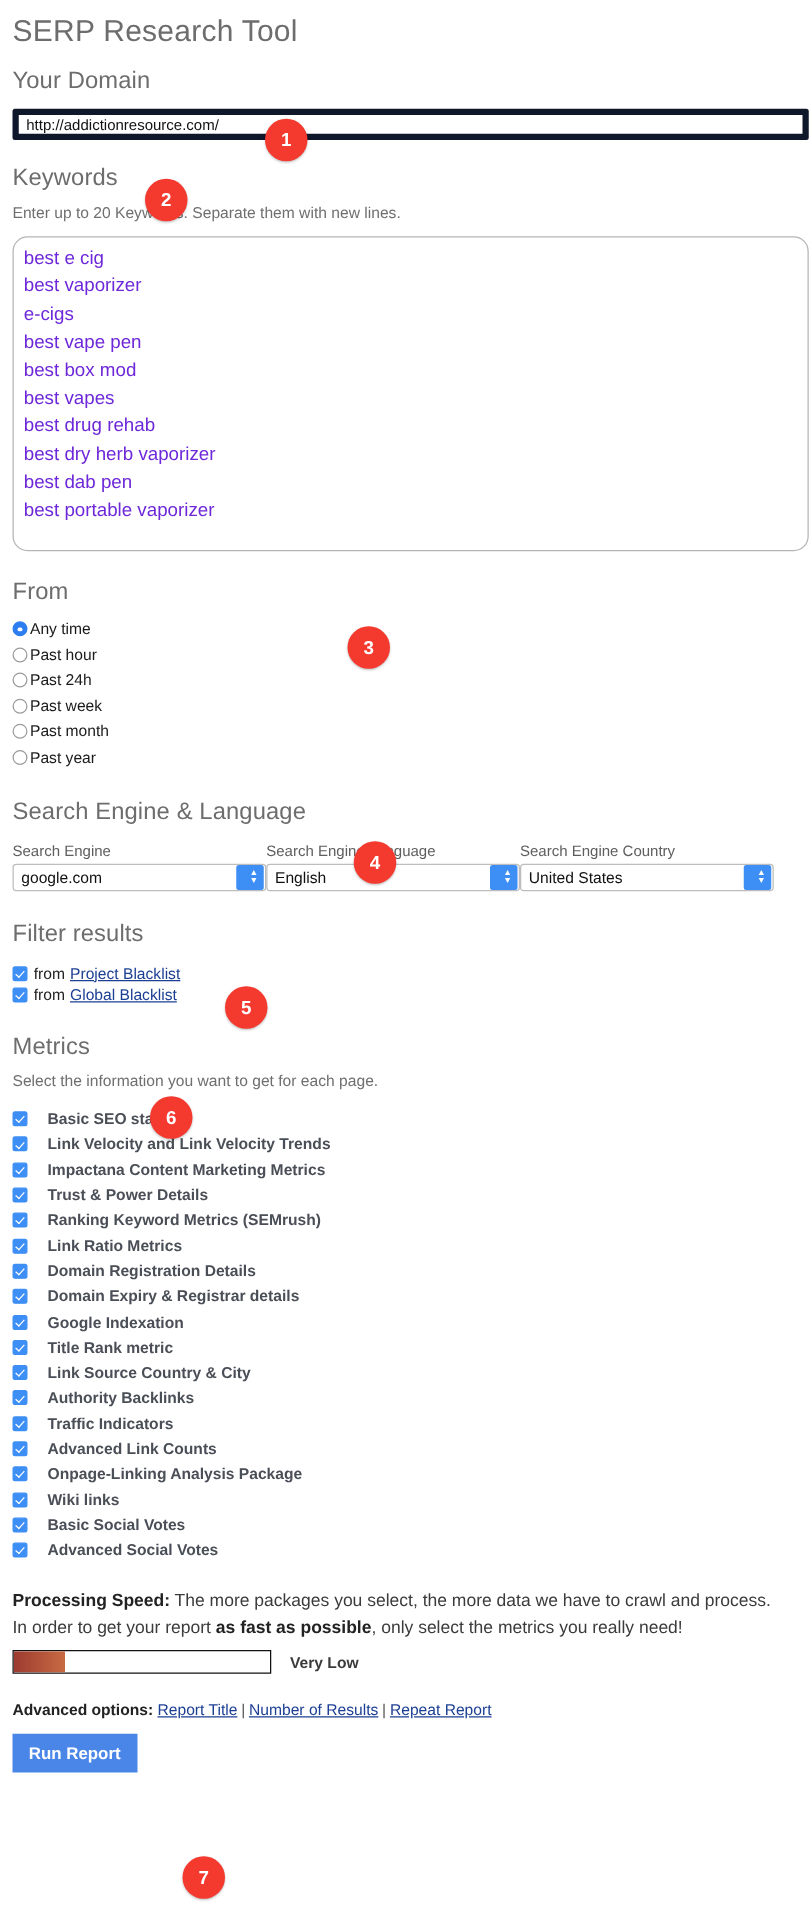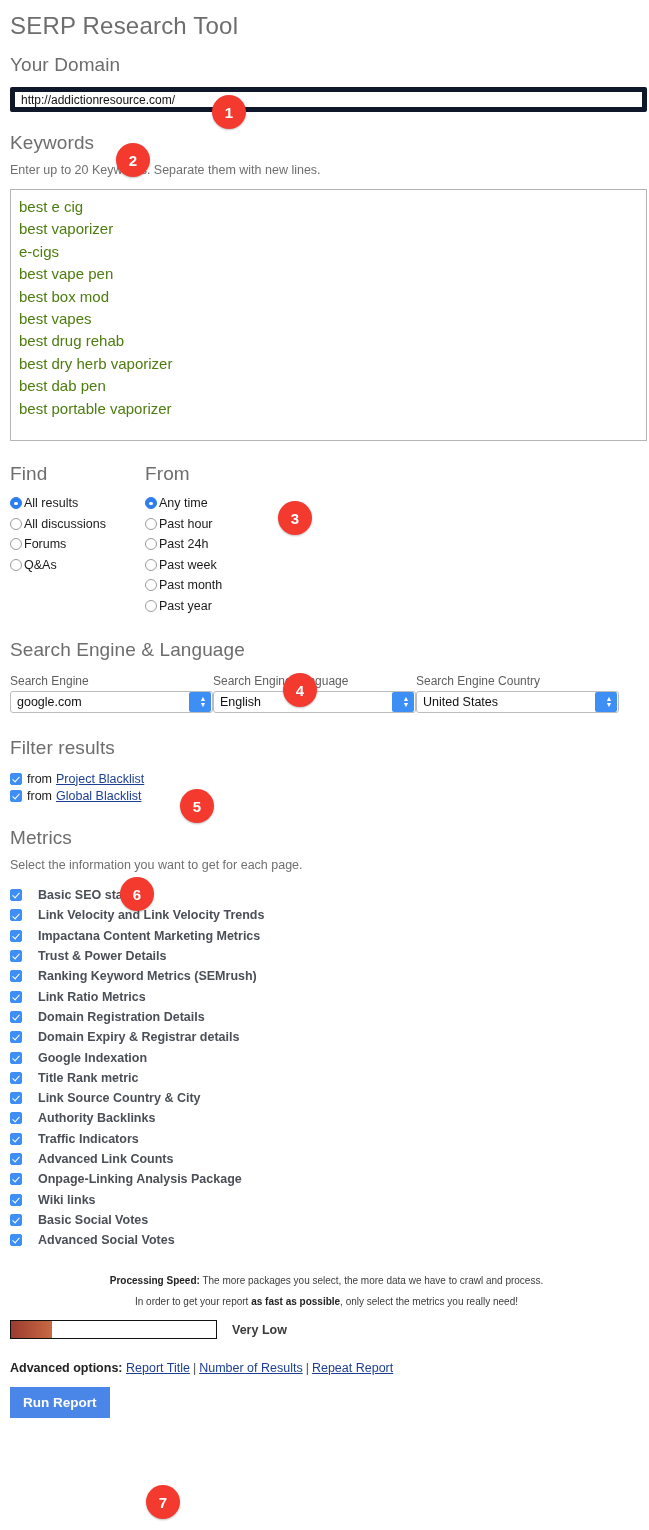--- a/index.html
+++ b/index.html
@@ -53,25 +53,25 @@
     background: #fff;
     outline: none;
     display: block;
     margin-left: 4px;
   }
   .keywords-area {
     box-sizing: border-box;
     width: 637px;
     height: 252px;
     border: 1px solid #b5b5b5;
-    border-radius: 0;
+    border-radius: 12px;
     font-size: 15px;
     line-height: 22.4px;
     font-family: "Liberation Sans", sans-serif;
-    color: #4d7c0f;
+    color: #6d28d9;
     padding: 6px 8px;
     resize: none;
     outline: none;
     display: block;
     margin-left: 4px;
     white-space: pre;
     overflow: hidden;
   }
 
   
@@ -199,25 +199,24 @@
   .metric-note {
     font-size: 12px;
     color: #7b7b7b;
     margin-left: 8px;
   }
   .metric-note .dash { text-decoration: none; margin-right: 6px; }
   .metric-note .lnk { text-decoration: underline; cursor: pointer; }
 
   
   .speed-text {
-    font-size: 10px;
+    font-size: 14px;
     color: #3b3b3b;
     padding-left: 4px;
     line-height: 21px;
-    text-align: center;
   }
   .speed-text b { color: #222; }
   .speed-wrap { display: flex; align-items: center; padding-left: 4px; }
   .speed-bar {
     box-sizing: border-box;
     width: 207px; height: 19px;
     border: 1px solid #111;
     background: #fff;
     position: relative;
     overflow: hidden;
@@ -299,42 +298,20 @@
 best box mod
 best vapes
 best drug rehab
 best dry herb vaporizer
 best dab pen
 best portable vaporizer</textarea>
 
   
   <div style="height:22px"></div>
   <div class="cols">
-    <div class="col-find">
-      <h2 class="section-h" style="padding-left:0">Find</h2>
-      <div style="height:8px"></div>
-      <div id="find-options">
-          <div class="radio-row">
-            <span class="radio on"></span>
-            <span>All results</span>
-          </div>
-          <div class="radio-row">
-            <span class="radio"></span>
-            <span>All discussions</span>
-          </div>
-          <div class="radio-row">
-            <span class="radio"></span>
-            <span>Forums</span>
-          </div>
-          <div class="radio-row">
-            <span class="radio"></span>
-            <span>Q&amp;As</span>
-          </div>
-        </div>
-    </div>
     <div>
       <h2 class="section-h" style="padding-left:0">From</h2>
       <div style="height:8px"></div>
       <div id="from-options">
           <div class="radio-row">
             <span class="radio on"></span>
             <span>Any time</span>
           </div>
           <div class="radio-row">
             <span class="radio"></span>

